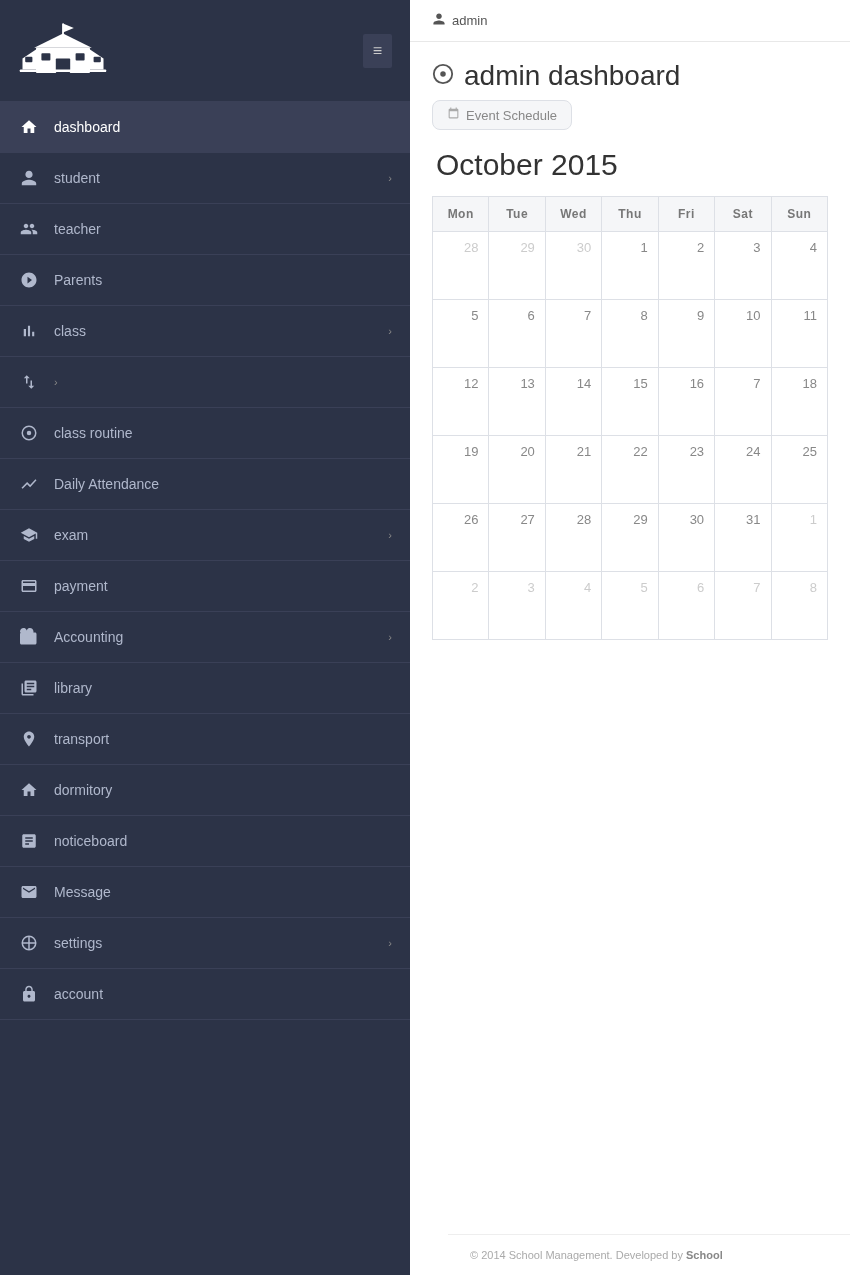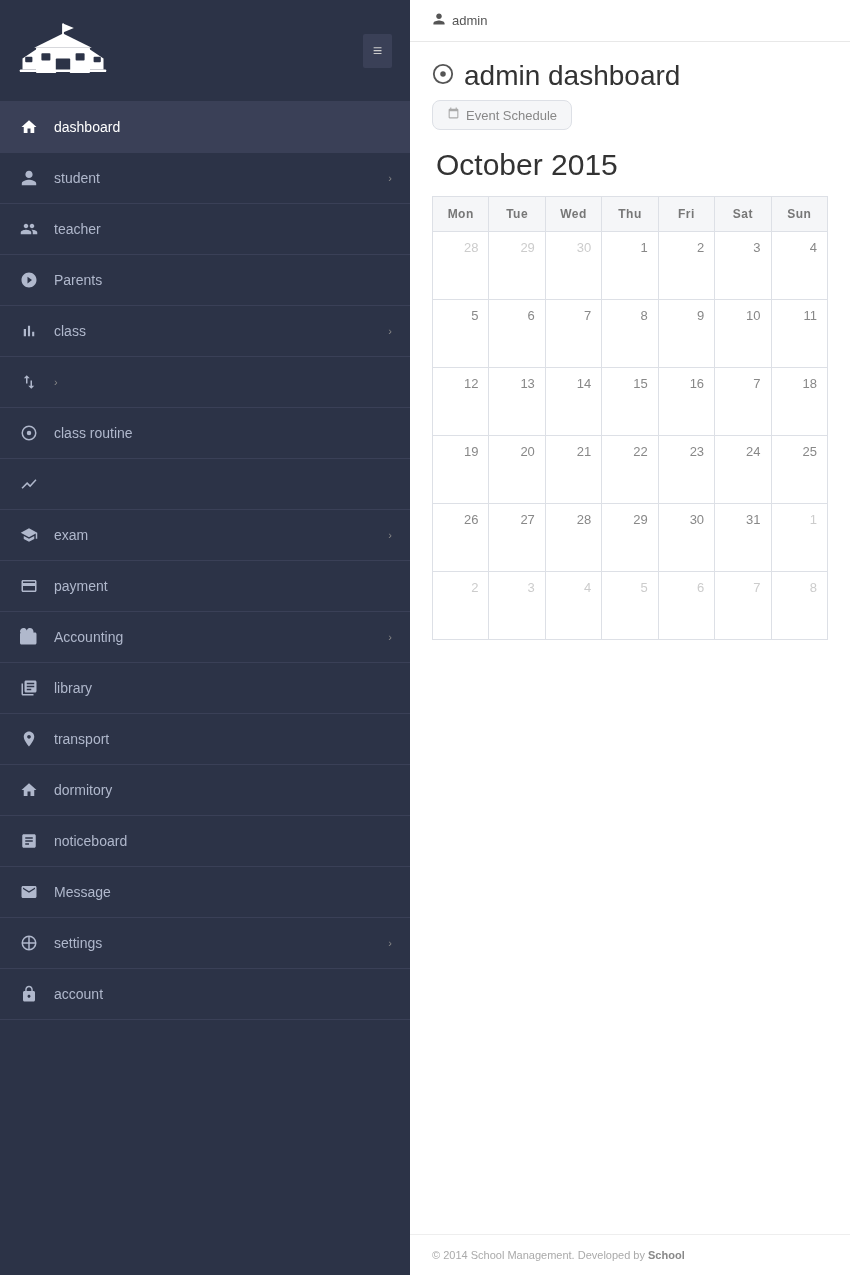--- a/index.html
+++ b/index.html
@@ -152,20 +152,21 @@
     }
     .calendar-table td.current-month {
       color: #888;
     }
 
     .footer {
       padding: 14px 22px;
       font-size: 11px;
       color: #aaa;
       border-top: 1px solid #eee;
+      margin-left: 38px;
     }
     .footer strong { color: #888; font-weight: 600; }
   </style>
 </head>
 <body>
 
 <aside class="sidebar">
   <div class="sidebar-header">
     <div class="sidebar-logo">
 
@@ -265,20 +266,21 @@
       </span>
       <span class="nav-label">class routine</span>
     </div>
 
     <div class="nav-item">
       <span class="nav-icon">
         <svg width="18" height="18" viewBox="0 0 24 24" fill="#b0b8cc">
             <path d="M3.5 18.49l6-6.01 4 4L22 6.92l-1.41-1.41-7.09 7.97-4-4L2 16.99z"></path>
           </svg>
       </span>
+      <span class="nav-label">Daily Attendance</span>
     </div>
 
     <div class="nav-item">
       <span class="nav-icon">
         <svg width="18" height="18" viewBox="0 0 24 24" fill="#b0b8cc">
             <path d="M12 3L1 9l11 6 9-4.91V17h2V9L12 3zM5 13.18v4L12 21l7-3.82v-4L12 17l-7-3.82z"></path>
           </svg>
       </span>
       <span class="nav-label">exam</span>
       <span class="nav-arrow">›</span>

